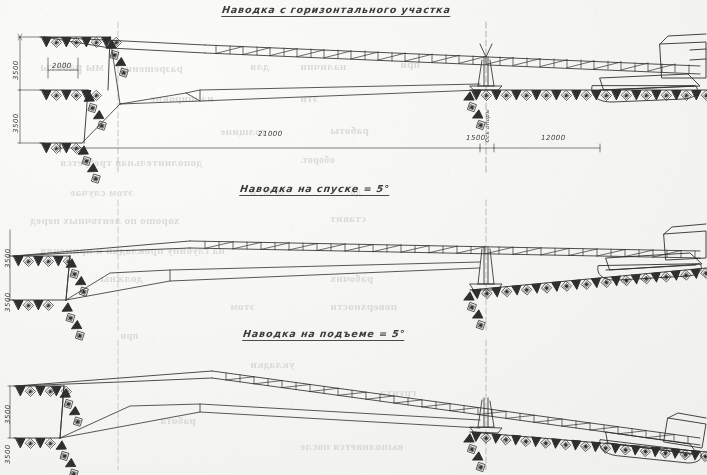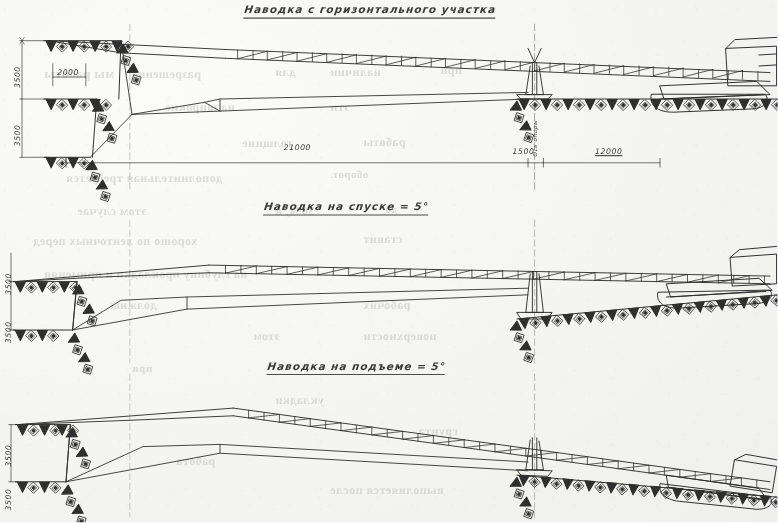--- a/index.html
+++ b/index.html
@@ -564,21 +564,21 @@
 
 <div id="labels">
     <div class="ttl" style="left: 222px; top: 4px;">Наводка с горизонтального участка</div>
     <div class="ttl" style="left: 240px; top: 183px;">Наводка на спуске = 5°</div>
     <div class="ttl" style="left: 243px; top: 328px;">Наводка на подъеме = 5°</div>
     <div class="dim vert" style="left: 12px; top: 80px;">3500</div>
     <div class="dim" style="left: 52px; top: 62px;">2000</div>
     <div class="dim vert" style="left: 12px; top: 133px;">3500</div>
     <div class="dim" style="left: 258px; top: 130px;">21000</div>
     <div class="dim" style="left: 466px; top: 134px;">1500</div>
-    <div class="dim" style="left: 541px; top: 134px; text-decoration: underline;">12000</div>
+    <div class="dim" style="left: 541px; top: 134px;">12000</div>
     <div class="dim vert2" style="left: 484px; top: 142px; font-size: 5.2px;">Ось опоры</div>
     <div class="dim vert" style="left: 4px; top: 268px;">3500</div>
     <div class="dim vert" style="left: 4px; top: 312px;">3500</div>
     <div class="dim vert" style="left: 4px; top: 424px;">3500</div>
     <div class="dim vert" style="left: 4px; top: 464px;">3500</div>
   </div>
 
 <div id="grain"></div>
 
 </body></html>

